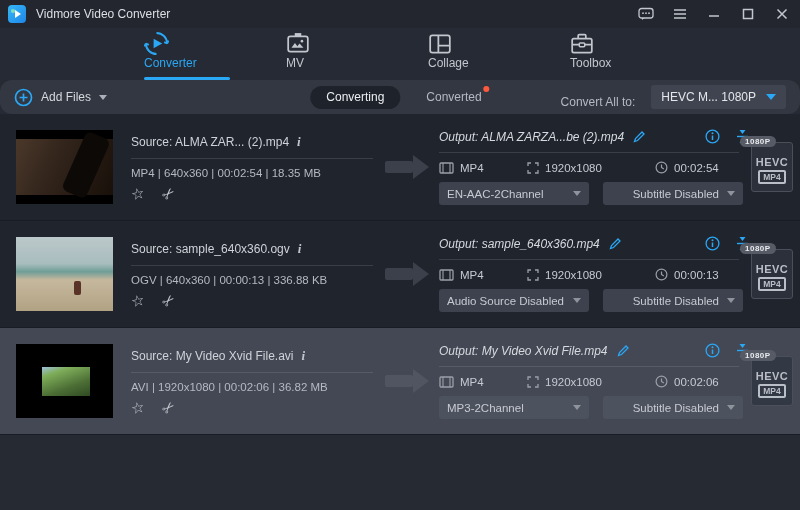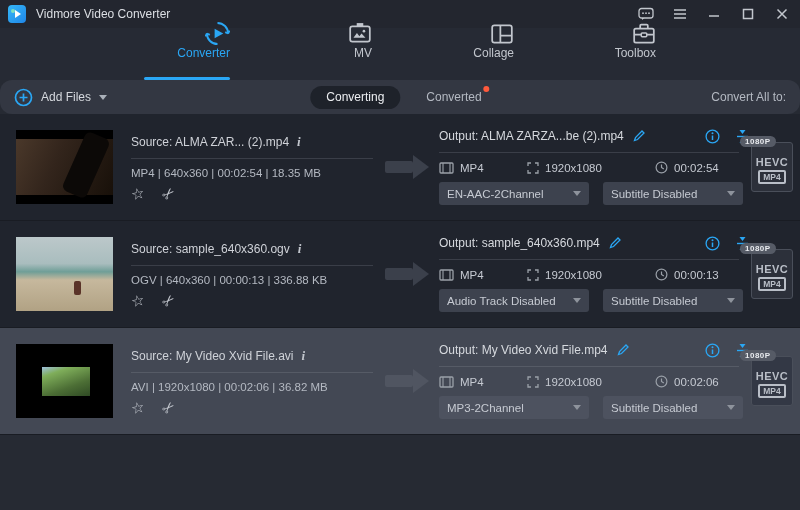--- a/index.html
+++ b/index.html
@@ -10,21 +10,21 @@
   .titlebar { height:28px; background:#23262f; display:flex; align-items:center; padding:0 10px 0 8px; }
   .app-icon { width:18px; height:18px; border-radius:4px; background:linear-gradient(135deg,#35b7f7,#1f86e8); position:relative; margin-right:10px; }
   .app-icon::after { content:""; position:absolute; left:7px; top:5px; border-left:6px solid #ffffff; border-top:4px solid transparent; border-bottom:4px solid transparent; }
   .app-icon::before { content:""; position:absolute; left:3px; top:4px; width:4px; height:4px; border-radius:50%; background:#7fe0c0; }
   .title-text { color:#dcdfe4; font-size:12px; }
   .win-controls { margin-left:auto; display:flex; align-items:center; gap:18px; }
   .win-btn { display:flex; align-items:center; justify-content:center; width:16px; height:16px; cursor:pointer; }
 
   
   .nav { height:52px; background:#262a34; display:flex; justify-content:center; align-items:flex-end; gap:56px; position:relative; }
-  .nav-tab { display:flex; flex-direction:column; align-items:flex-end; padding-bottom:20px; width:86px; position:relative; cursor:pointer; }
+  .nav-tab { display:flex; flex-direction:column; align-items:flex-start; padding-bottom:10px; width:86px; position:relative; cursor:pointer; }
   .nav-tab .tab-label { font-size:12px; color:#c2c6cd; }
   .nav-tab.active .tab-label { color:#2aa7f5; }
   .nav-tab.active::after { content:""; position:absolute; bottom:0; left:0; width:86px; height:3px; border-radius:2px; background:#2aa7f5; }
 
   
   .toolbar { height:34px; background:#333742; display:flex; align-items:center; padding:0 14px; position:relative;border-radius:12px; }
   .add-files { display:flex; align-items:center; gap:8px; cursor:pointer; }
   .add-files .af-label { color:#d6d9de; }
   .caret-down { width:0; height:0; border-left:4px solid transparent; border-right:4px solid transparent; border-top:5px solid #aab0b9; display:inline-block; }
   .center-tabs { position:absolute; left:50%; transform:translateX(-50%); display:flex; align-items:center; gap:26px; }
@@ -58,32 +58,32 @@
   .star-glyph { transform:rotate(-12deg); }
   .scissors-glyph { transform:rotate(-45deg); }
 
   .big-arrow { flex:none; width:46px; height:24px; position:relative; margin:0 8px 0 2px; }
   .big-arrow .shaft { position:absolute; left:0; top:6px; width:28px; height:12px; background:#3b404b; border-radius:2px; }
   .big-arrow .head { position:absolute; left:28px; top:0; width:0; height:0; border-left:16px solid #3b404b; border-top:12px solid transparent; border-bottom:12px solid transparent; }
   .row.selected .big-arrow .shaft { background:#50556180; background:#505561; }
   .row.selected .big-arrow .head { border-left-color:#505561; }
 
   .out-block { width:312px; flex:none; }
-  .out-line1 { display:flex; align-items:flex-start; gap:8px; white-space:nowrap; }
+  .out-line1 { display:flex; align-items:flex-end; gap:8px; white-space:nowrap;font-style:italic; }
   .out-line1 .right-icons { margin-left:auto; display:flex; align-items:center; gap:16px; padding-right:2px; }
   .out-meta { display:flex; align-items:center; color:#c6cad2; font-size:11.5px; }
   .om-item { display:flex; align-items:center; gap:6px; }
   .om-fmt { width:88px; }
   .om-res { width:128px; }
   .drops { display:flex; gap:14px; margin-top:8px; }
   .drop { background:#3d424e; border-radius:3px; height:23px; display:flex; align-items:center; padding:0 8px; font-size:11.5px; color:#c6cad2; cursor:pointer; }
   .row.selected .drop { background:#4d525f; }
   .drop .d-label { flex:1; white-space:nowrap; overflow:hidden; }
   .drop-audio { width:150px; }
-  .drop-sub { width:140px; }
+  .drop-sub { width:140px;text-align:right; }
   .drop .caret-down { border-top-color:#8e939c; margin-left:8px; }
 
   .badge-wrap { margin-left:auto; display:flex; align-items:center; gap:12px; }
   .fmt-badge { position:relative; width:42px; height:50px; background:#2c303a; border:1px solid #4a4f5a; border-radius:3px; display:flex; flex-direction:column; align-items:center; justify-content:center; gap:2px; cursor:pointer; }
   .row.selected .fmt-badge { background:#333845; }
   .badge-res { position:absolute; top:-7px; left:-12px; background:#565b66; color:#e8eaee; font-size:8px; font-weight:bold; border-radius:7px; padding:1px 5px; letter-spacing:.5px; }
   .badge-codec { color:#b9bec7; font-weight:bold; font-size:11px; letter-spacing:.5px; margin-top:6px; }
   .badge-container { border:2px solid #b9bec7; border-radius:2px; color:#b9bec7; font-weight:bold; font-size:8.5px; padding:0 3px; line-height:10px; }
 
   
@@ -203,20 +203,24 @@
     <div class="pill-tab">
       <span>Converting</span>
     </div>
     <div class="text-tab">
       <span>Converted</span>
       <span class="dot"></span>
     </div>
   </div>
   <div class="convert-all-to">
     <span class="cat-label">Convert All to:</span>
+    <div class="cat-select">
+      <span>HEVC M... 1080P</span>
+      <span class="caret-blue" style="margin-left:auto;"></span>
+    </div>
   </div>
 </div>
 
 <div class="list">
 
   <div class="row">
     <div class="thumb">
         <div class="t1-frame"></div>
       </div>
     <div class="src-block">
@@ -377,21 +381,21 @@
             <svg width="13" height="13" viewBox="0 0 13 13">
                 <circle cx="6.5" cy="6.5" r="5.4" fill="none" stroke="#9aa0a8" stroke-width="1.2"></circle>
                 <path d="M6.5 3.5 V6.5 L8.8 8" fill="none" stroke="#9aa0a8" stroke-width="1.2"></path>
               </svg>
           </span>
           <span>00:00:13</span>
         </span>
       </div>
       <div class="drops">
         <div class="drop drop-audio">
-          <span class="d-label">Audio Track Disabled</span>
+          <span class="d-label">Audio Source Disabled</span>
           <span class="caret-down"></span>
         </div>
         <div class="drop drop-sub">
           <span class="d-label">Subtitle Disabled</span>
           <span class="caret-down"></span>
         </div>
       </div>
     </div>
     <div class="badge-wrap">
       <div class="fmt-badge">

